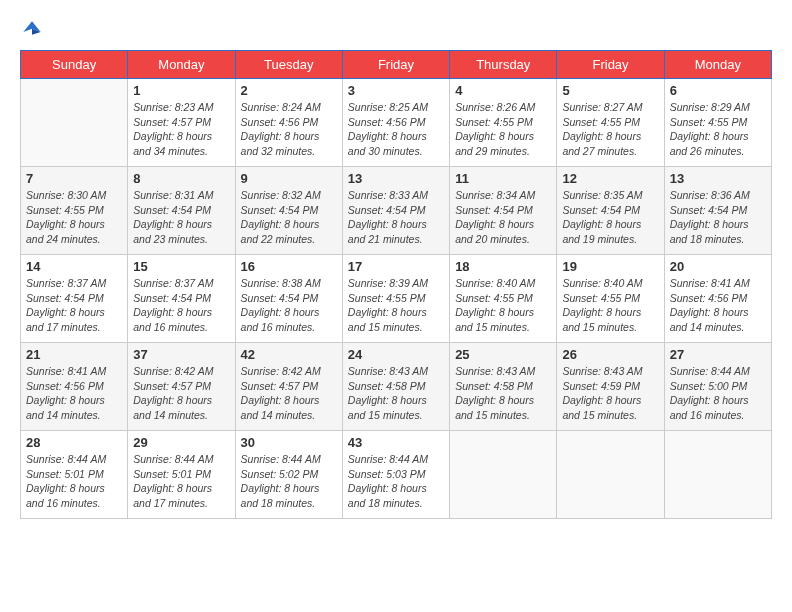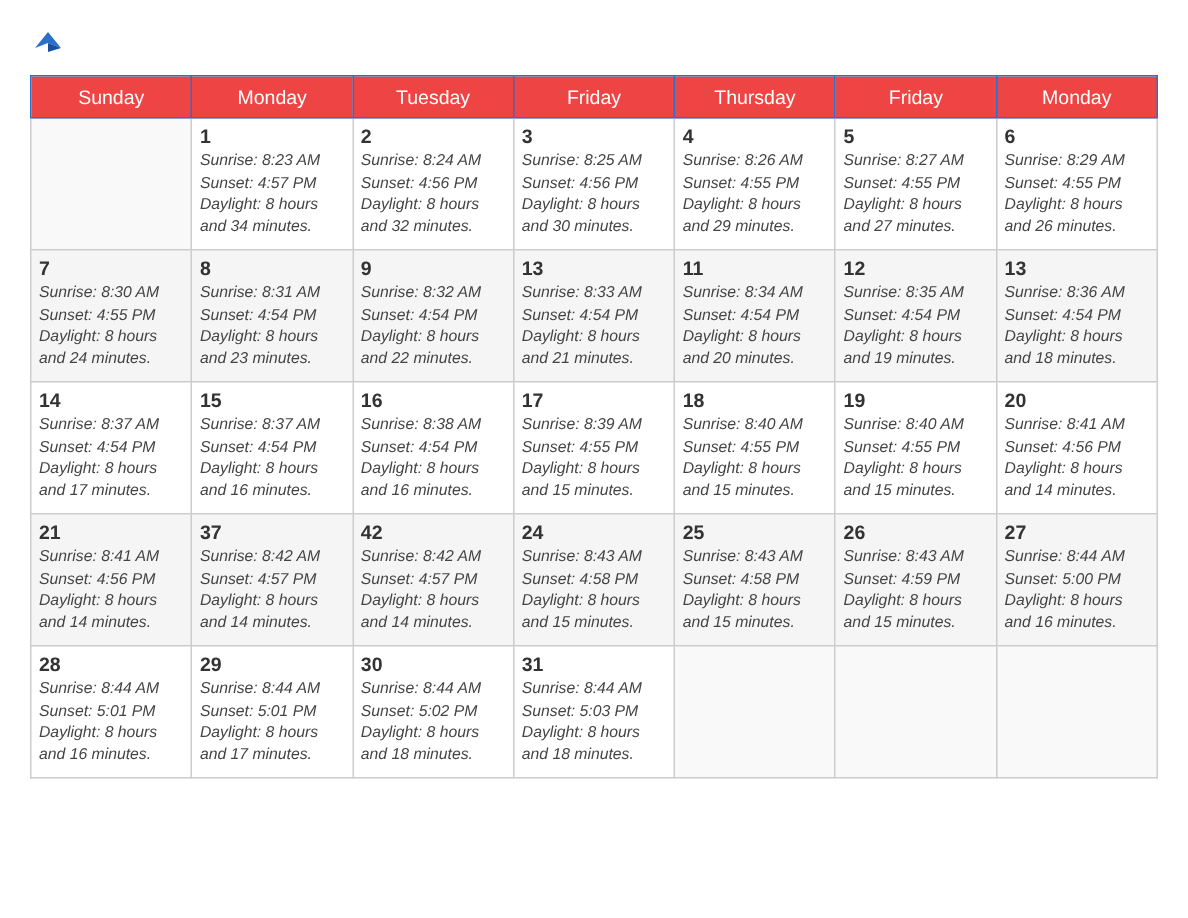--- a/index.html
+++ b/index.html
@@ -249,21 +249,21 @@
         </td>
         <td>
           <span class="day-num">29</span>
           <div class="day-detail">Sunrise: 8:44 AM<br>Sunset: 5:01 PM<br>Daylight: 8 hours<br>and 17 minutes.</div>
         </td>
         <td>
           <span class="day-num">30</span>
           <div class="day-detail">Sunrise: 8:44 AM<br>Sunset: 5:02 PM<br>Daylight: 8 hours<br>and 18 minutes.</div>
         </td>
         <td>
-          <span class="day-num">31</span>
+          <span class="day-num">43</span>
           <div class="day-detail">Sunrise: 8:44 AM<br>Sunset: 5:03 PM<br>Daylight: 8 hours<br>and 18 minutes.</div>
         </td>
         <td class="empty"></td>
         <td class="empty"></td>
         <td class="empty"></td>
       </tr>
     </tbody>
 </table>
 
 </body></html>

